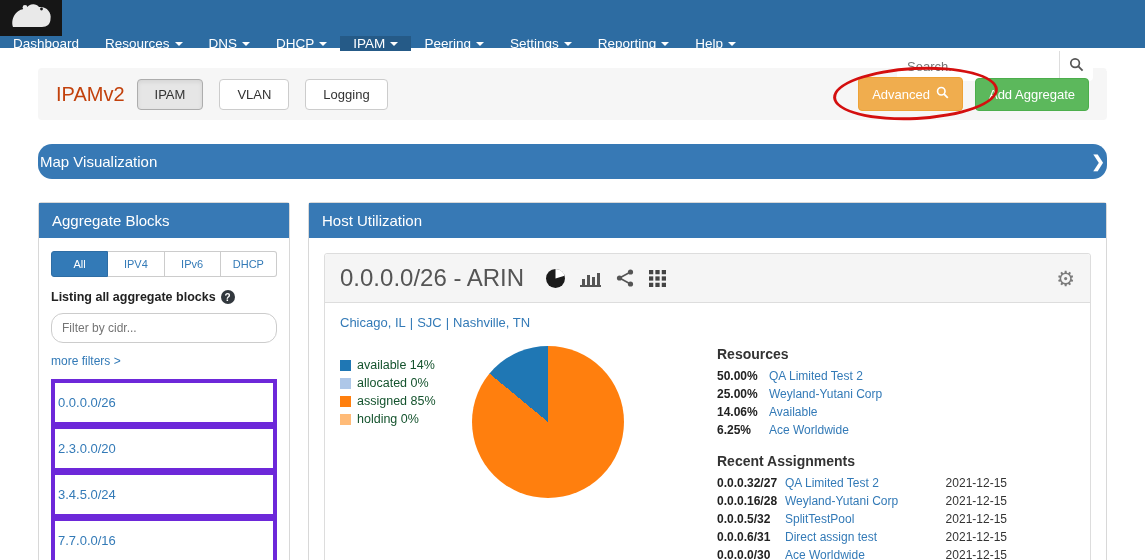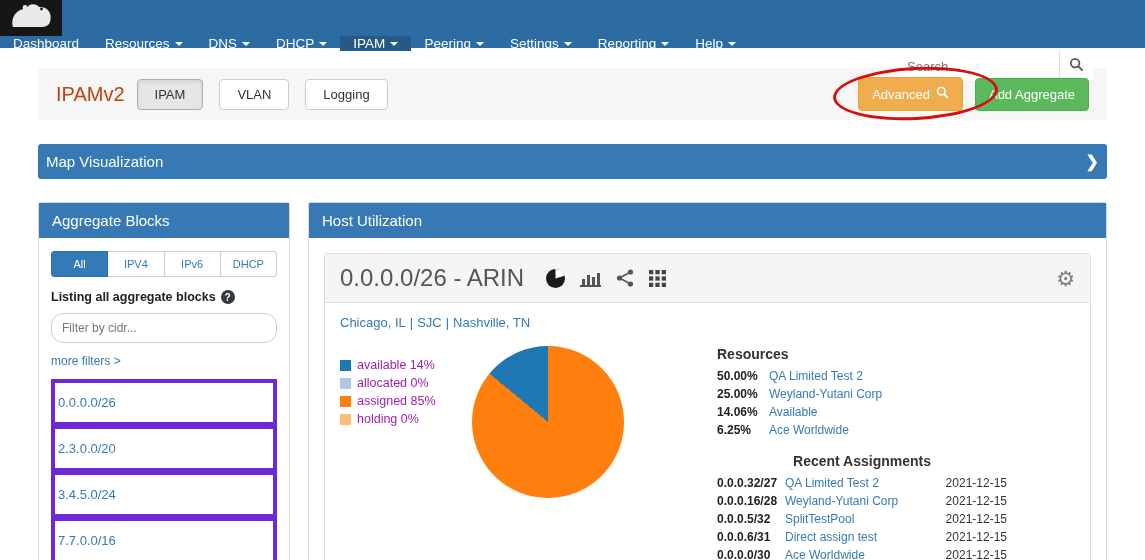--- a/index.html
+++ b/index.html
@@ -26,21 +26,21 @@
   .btn { font-size:13px; border-radius:4px; cursor:pointer; font-family:inherit; }
   .view-tabs { display:flex; gap:16px; }
   .view-tab { padding:7px 17px; background:#fff; border:1px solid #ccc; color:#333; }
   .view-tab.active { background:#e6e6e6; border-color:#adadad; box-shadow:inset 0 2px 4px rgba(0,0,0,.08); }
   .header-actions { margin-left:auto; display:flex; align-items:center; gap:12px; position:relative; }
   .btn-add { background:#5cb85c; border:1px solid #4cae4c; color:#fff; padding:8px 13px; position:relative; z-index:1; }
   .btn-advanced { background:#f0ad4e; border:1px solid #eea236; color:#fff; padding:8px 13px; display:flex; align-items:center; gap:6px; }
   .annotation-ellipse { position:absolute; left:-25px; top:-10px; width:165px; height:53px; border:3px solid #d40f0f; border-radius:50%; transform:rotate(-3deg); pointer-events:none; z-index:5; }
 
   
-  .map-bar { margin-top:24px; height:35px; background:#3779b5; border-radius:3px; color:#fff; display:flex; align-items:center; padding:0 8px; font-size:15px; cursor:pointer; }
+  .map-bar { margin-top:24px; height:35px; background:#3779b5; border-radius:14px; color:#fff; display:flex; align-items:center; padding:0 2px; font-size:15px; cursor:pointer; }
   .map-chevron { margin-left:auto; font-size:16px; font-weight:bold; }
 
   
   .panels { display:flex; gap:18px; margin-top:23px; align-items:flex-start; }
   .panel { border:1px solid #d8d8d8; border-radius:3px; background:#fff; }
   .panel-header { background:#3779b5; color:#fff; font-size:15px; padding:9px 13px; }
   .left-panel { width:252px; flex:none; }
   .left-body { padding:13px 12px 0; }
   .filter-tabs { display:flex; }
   .filter-tab { flex:1; font-size:11px; padding:6px 0; text-align:center; background:#fff; border:1px solid #ccc; border-left-width:0; color:#337ab7; cursor:pointer; font-family:inherit; }
@@ -61,29 +61,29 @@
   .block-title { font-size:24px; color:#555; font-weight:400; margin-right:22px; }
   .icon-row { display:flex; align-items:center; gap:15px; }
   .icon-btn { display:flex; align-items:center; cursor:pointer; background:none; border:none; }
   .gear { margin-left:auto; font-size:21px; color:#7b7b7b; cursor:pointer; line-height:1; }
   .subpanel-body { padding:12px 15px 25px; }
   .locations { font-size:13px; }
   .loc-link { color:#337ab7; cursor:pointer; }
   .loc-sep { color:#337ab7; margin:0 4px; }
   .chart-row { display:flex; margin-top:16px; }
   .legend { width:132px; padding-top:12px; }
-  .legend-item { display:flex; align-items:center; gap:6px; font-size:12.5px; color:#a21caf; margin-bottom:4px; }
+  .legend-item { display:flex; align-items:center; gap:6px; font-size:12.5px; color:#14532d; margin-bottom:4px; }
   .legend-swatch { width:11px; height:11px; flex:none; }
   .pie { width:152px; height:152px; border-radius:50%; flex:none; }
   .stats-col { margin-left:93px; width:290px; font-size:12px; }
   .stats-heading { font-size:14px; font-weight:bold; color:#333; margin-bottom:7px; }
   .res-row { display:flex; margin-bottom:4px; }
   .res-pct { width:52px; font-weight:bold; color:#222; flex:none; }
   .res-name { color:#337ab7; cursor:pointer; }
-  .recent-heading { margin-top:16px;text-align:center; }
+  .recent-heading { margin-top:16px; }
   .recent-row { display:flex; margin-bottom:4px; }
   .recent-cidr { width:68px; font-weight:bold; color:#222; flex:none; }
   .recent-name { flex:1; color:#337ab7; cursor:pointer; }
   .recent-date { width:70px; color:#333; text-align:right; flex:none; }
 </style>
 </head>
 <body>
 
 <div class="viewport">
 

